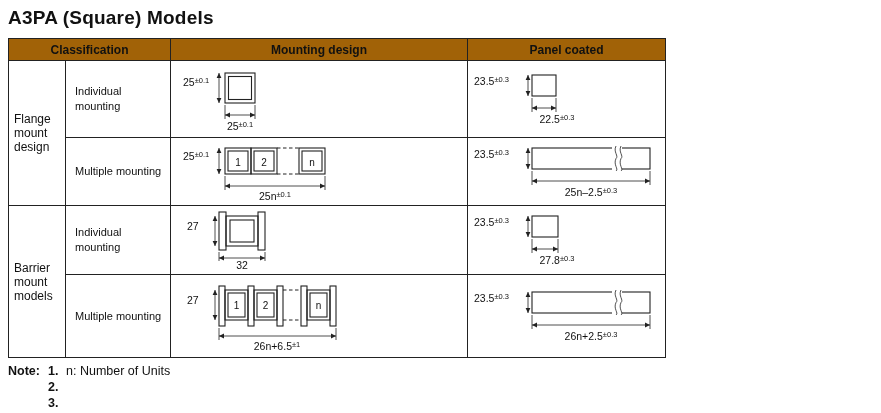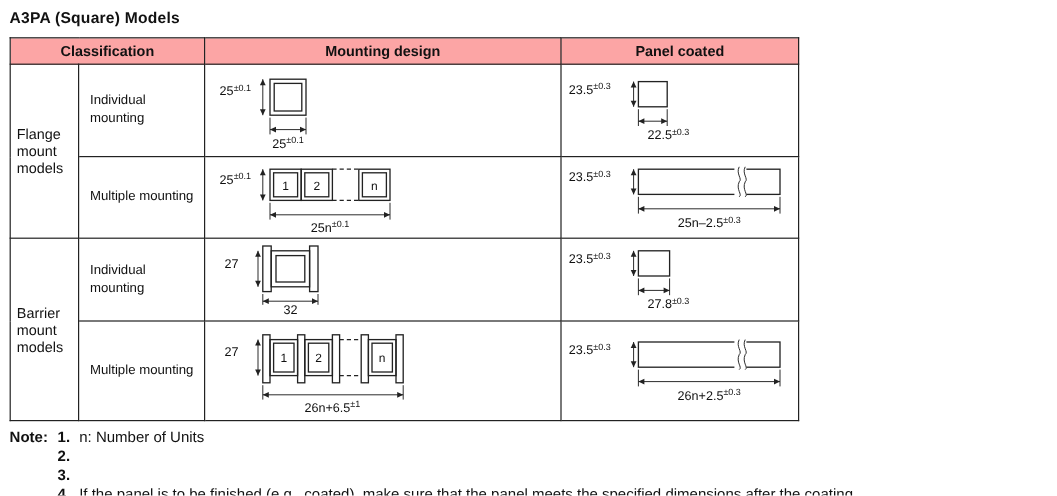--- a/index.html
+++ b/index.html
@@ -1,21 +1,21 @@
 <!DOCTYPE html>
 <html><head>
 <meta charset="utf-8">
 <style>
   html,body{margin:0;padding:0;background:#fff;}
   body{width:881px;height:413px;font-family:"Liberation Sans","DejaVu Sans",sans-serif;color:#111;overflow:hidden;}
   .page{padding:5px 8px;}
-  .title{font-size:13px;font-weight:bold;margin:2px 0 9px 0;letter-spacing:0.2px;}
+  .title{font-size:19px;font-weight:bold;margin:2px 0 9px 0;letter-spacing:0.2px;}
   table.spec{border-collapse:collapse;table-layout:fixed;width:657px;}
   .spec th,.spec td{border:1px solid #222;}
-  .spec thead th{background:#fca5a5;font-size:12px;font-weight:bold;text-align:center;height:21px;padding:0 4px;}
+  .spec thead th{background:#a16207;font-size:12px;font-weight:bold;text-align:center;height:21px;padding:0 4px;}
   .cell-group{font-size:12px;padding:2px 3px 2px 5px;vertical-align:middle;line-height:14px;}
   .cell-type{font-size:11px;padding:2px 6px 2px 9px;vertical-align:middle;line-height:15px;}
   .cell-draw{vertical-align:middle;padding:1px 2px 1px 8px;margin-top:26px;}
   .cell-cut{vertical-align:middle;padding:1px 2px 1px 4px;}
   tr.r1>td{height:72px;}
   tr.r2>td{height:63px;}
   tr.r3>td{height:64px;}
   tr.r4>td{height:78px;}
   svg.drw{display:block;}
   .drw .ln{stroke:#222;stroke-width:1.1;fill:none;}
@@ -50,21 +50,21 @@
       <tr>
         <th colspan="2">Classification</th>
         <th>Mounting design</th>
         <th>Panel coated</th>
       </tr>
     </thead>
     <tbody>
 
       <tr class="r1">
         <td class="cell-group" rowspan="2">
-          <span>Flange mount models</span>
+          <span>Flange mount design</span>
         </td>
         <td class="cell-type">
           <span>Individual mounting</span>
         </td>
         <td class="cell-draw">
           <svg class="drw" width="284" height="66" viewBox="0 0 284 66">
             <text x="4" y="20"><tspan>25</tspan><tspan class="tol" dy="-3.5">±0.1</tspan></text>
             <g>
               <line class="thin" x1="40" y1="7" x2="40" y2="37"></line>
               <polygon class="arr" points="37.6,12 42.4,12 40,7"></polygon>

